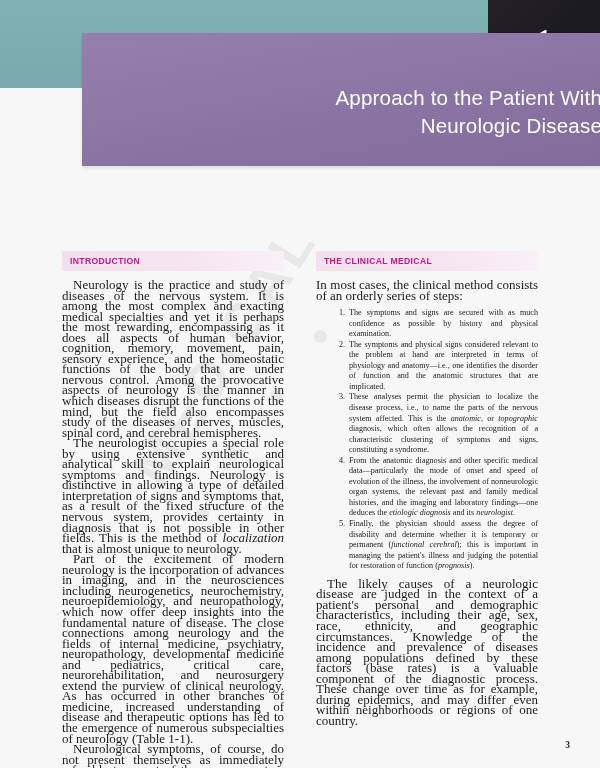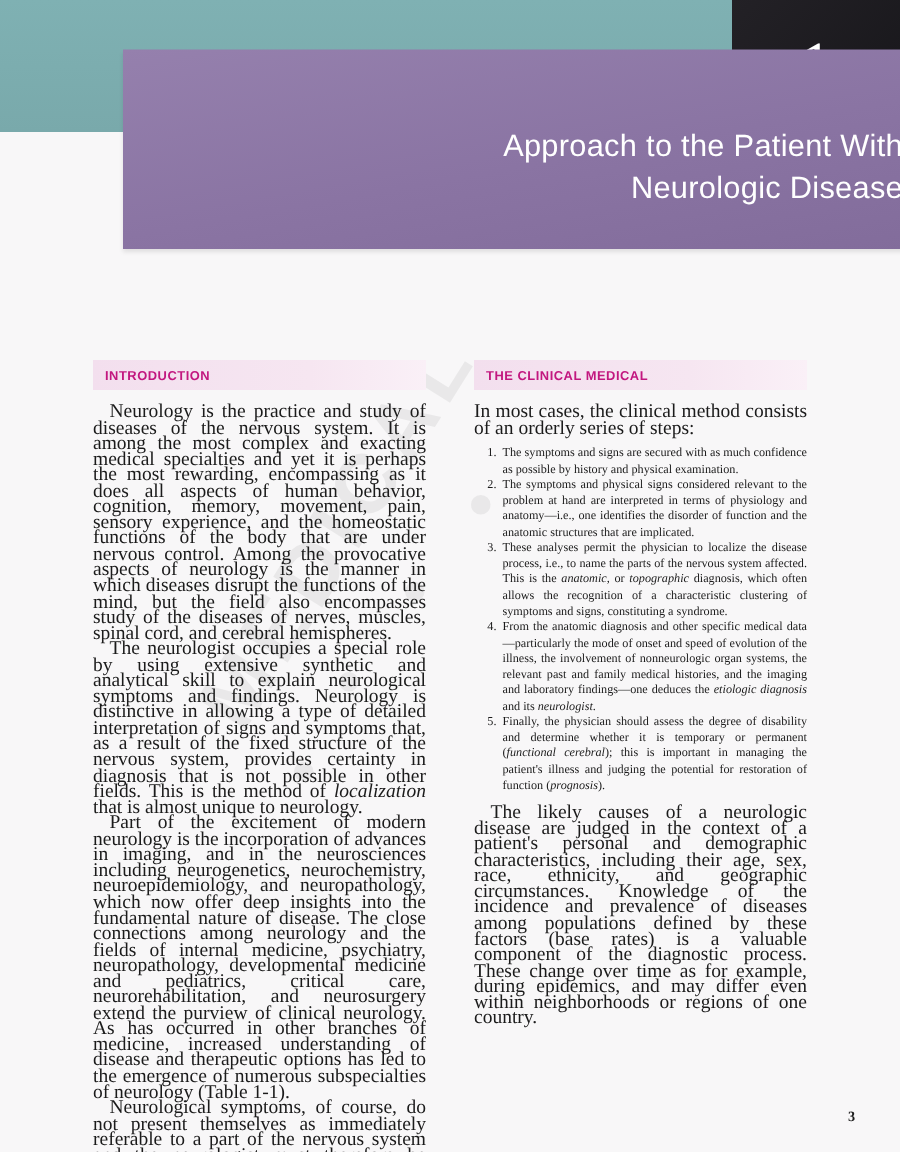--- a/index.html
+++ b/index.html
@@ -115,21 +115,21 @@
     width: 13px;
     height: 13px;
     border-radius: 50%;
     background: #6b6b6b;
   }
 
   
   .content {
     position: absolute;
     left: 0;
-    top: 240px;
+    top: 251px;
     width: 600px;
     height: 500px;
   }
   .col {
     position: absolute;
     top: 0;
     width: 222px;
   }
   .col-left  { left: 62px; }
   .col-right { left: 316px; }
@@ -166,21 +166,21 @@
     margin: 7px 0 7px 0;
     padding: 0 0 0 15px;
     list-style: decimal;
     font-family: "Liberation Serif", serif;
     font-size: 8.15px;
     line-height: 10.55px;
     color: #1b1b1b;
   }
   ol.steps li {
     text-align: justify;
-    margin: 0 0 0 2px;
+    margin: 0 0 0 16px;
     padding-left: 2px;
     -webkit-hyphens: auto;
     hyphens: auto;
   }
   em { font-style: italic; }
 
   .page-number {
     position: absolute;
     right: 30px;
     bottom: 18px;

